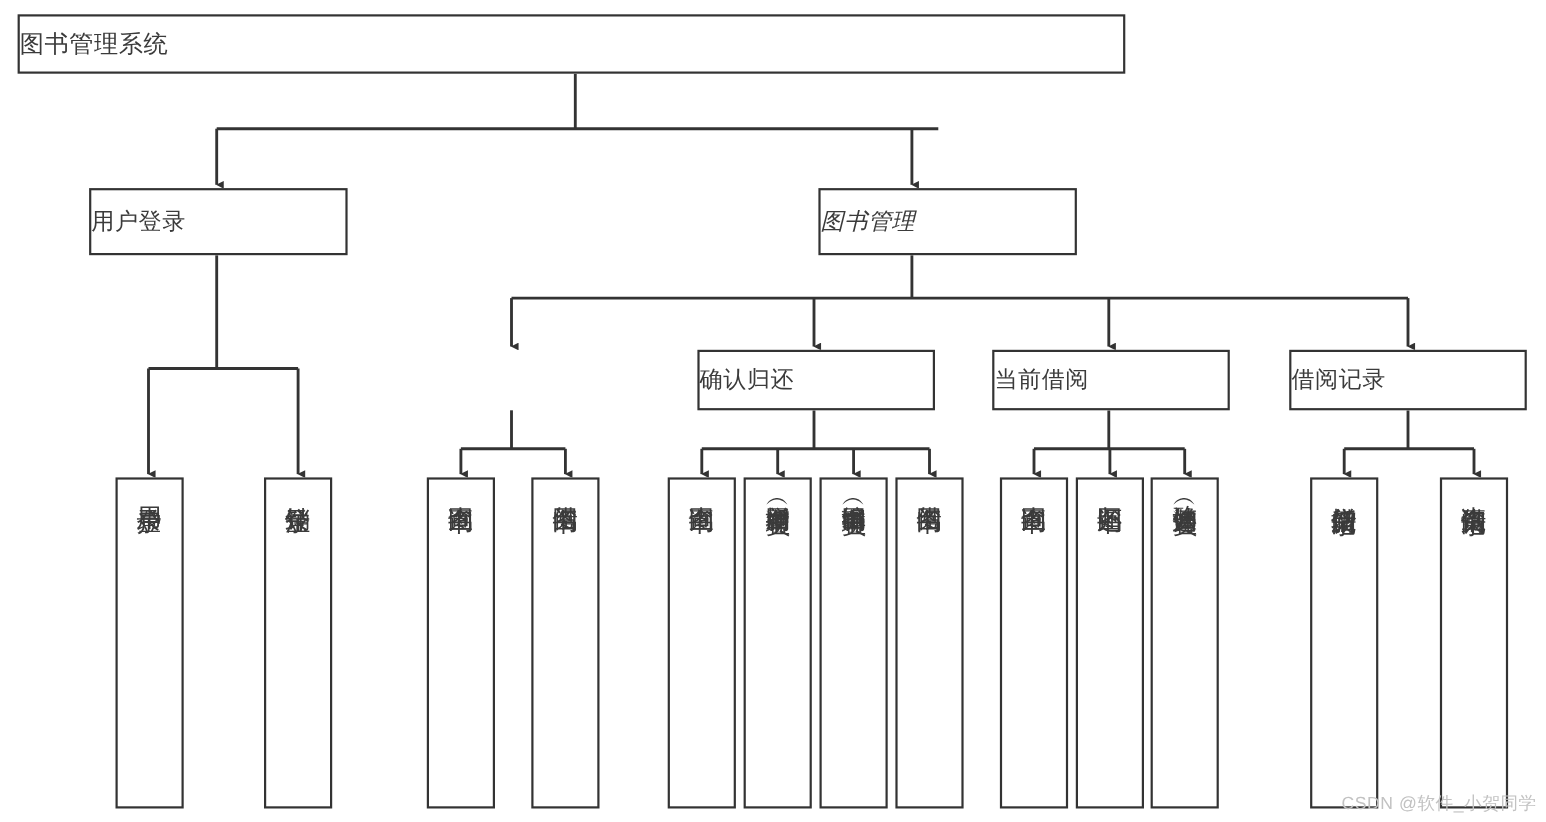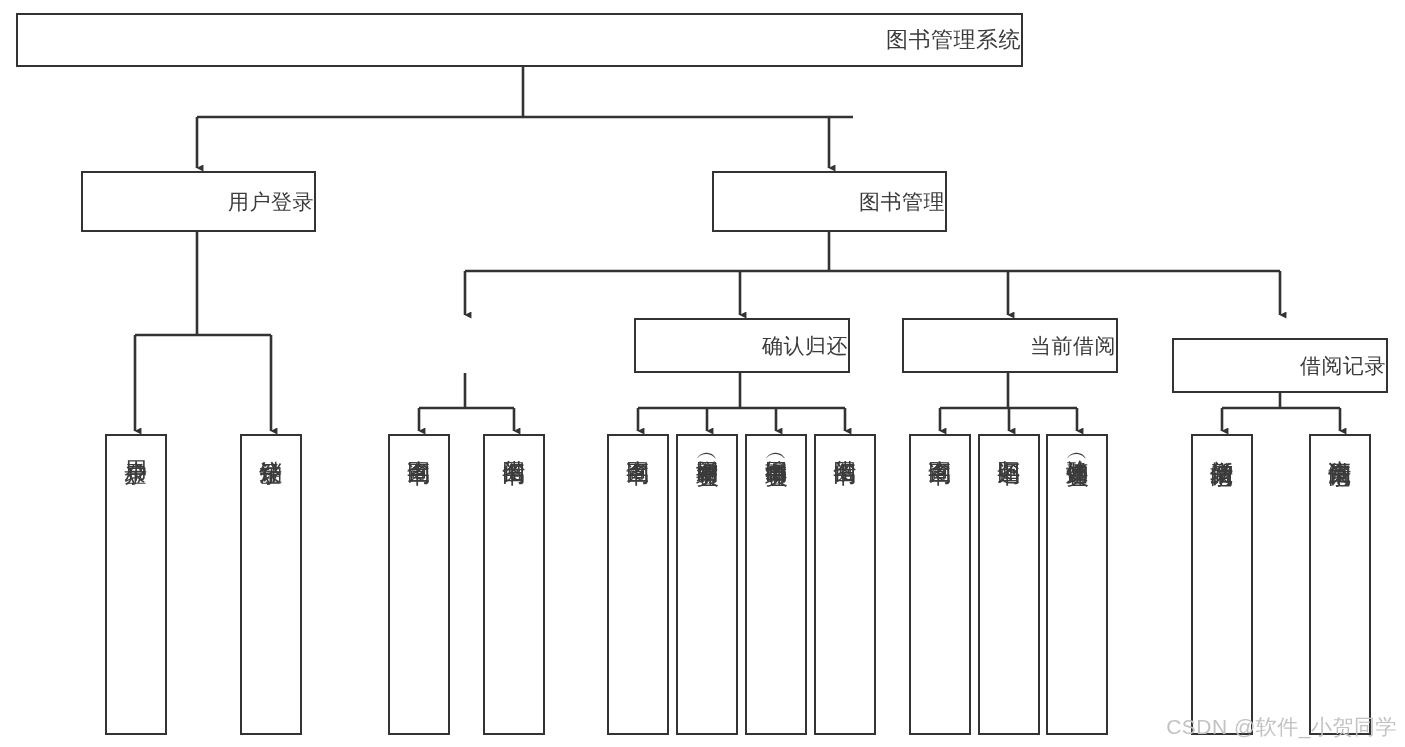--- a/index.html
+++ b/index.html
@@ -24,21 +24,21 @@
     height: 747px;
     pointer-events: none;
   }
   .node {
     position: absolute;
     box-sizing: border-box;
     background: #ffffff;
     border: 2px solid #333333;
     display: flex;
     align-items: center;
-    justify-content: flex-end;
+    justify-content: flex-start;
     color: #3b3b3b;
     z-index: 2;
   }
   .node.horiz {
     font-size: 21px;
     letter-spacing: 0.5px;
     line-height: 1.2;
     white-space: nowrap;
   }
   .node.root {
@@ -59,21 +59,21 @@
     white-space: nowrap;
   }
   .vtext.tight {
     font-size: 22px;
     line-height: 1.02;
   }
   #watermark {
     position: absolute;
     right: 8px;
     bottom: 6px;
-    font-size: 21px;
+    font-size: 16px;
     color: #c2c2c2;
     letter-spacing: 0.5px;
     white-space: nowrap;
     z-index: 5;
   }
 </style>
 </head>
 <body>
 
 <div id="canvas">
@@ -128,31 +128,31 @@
     </g>
   </svg>
 
   <div class="node horiz root" style="left:16px; top:13px; width:1007px; height:54px;">
     <span>图书管理系统</span>
   </div>
 
   <div class="node horiz" style="left:81px; top:171px; width:235px; height:61px;">
     <span>用户登录</span>
   </div>
-  <div class="node horiz" style="left:712px; top:171px; width:235px; height:61px;">
+  <div class="node horiz" style="left:744px; top:171px; width:235px; height:61px;font-style:italic;">
     <span>图书管理</span>
   </div>
 
   <div class="node horiz" style="left:634px; top:318px; width:216px; height:55px;">
     <span>确认归还</span>
   </div>
   <div class="node horiz" style="left:902px; top:318px; width:216px; height:55px;">
     <span>当前借阅</span>
   </div>
-  <div class="node horiz" style="left:1172px; top:318px; width:216px; height:55px;margin-top:20px;">
+  <div class="node horiz" style="left:1172px; top:318px; width:216px; height:55px;">
     <span>借阅记录</span>
   </div>
 
   <div class="node leaf" style="left:105px; top:434px; width:62px; height:301px;">
     <span class="vtext">用户登录</span>
   </div>
   <div class="node leaf" style="left:240px; top:434px; width:62px; height:301px;">
     <span class="vtext">注销登录</span>
   </div>
 

